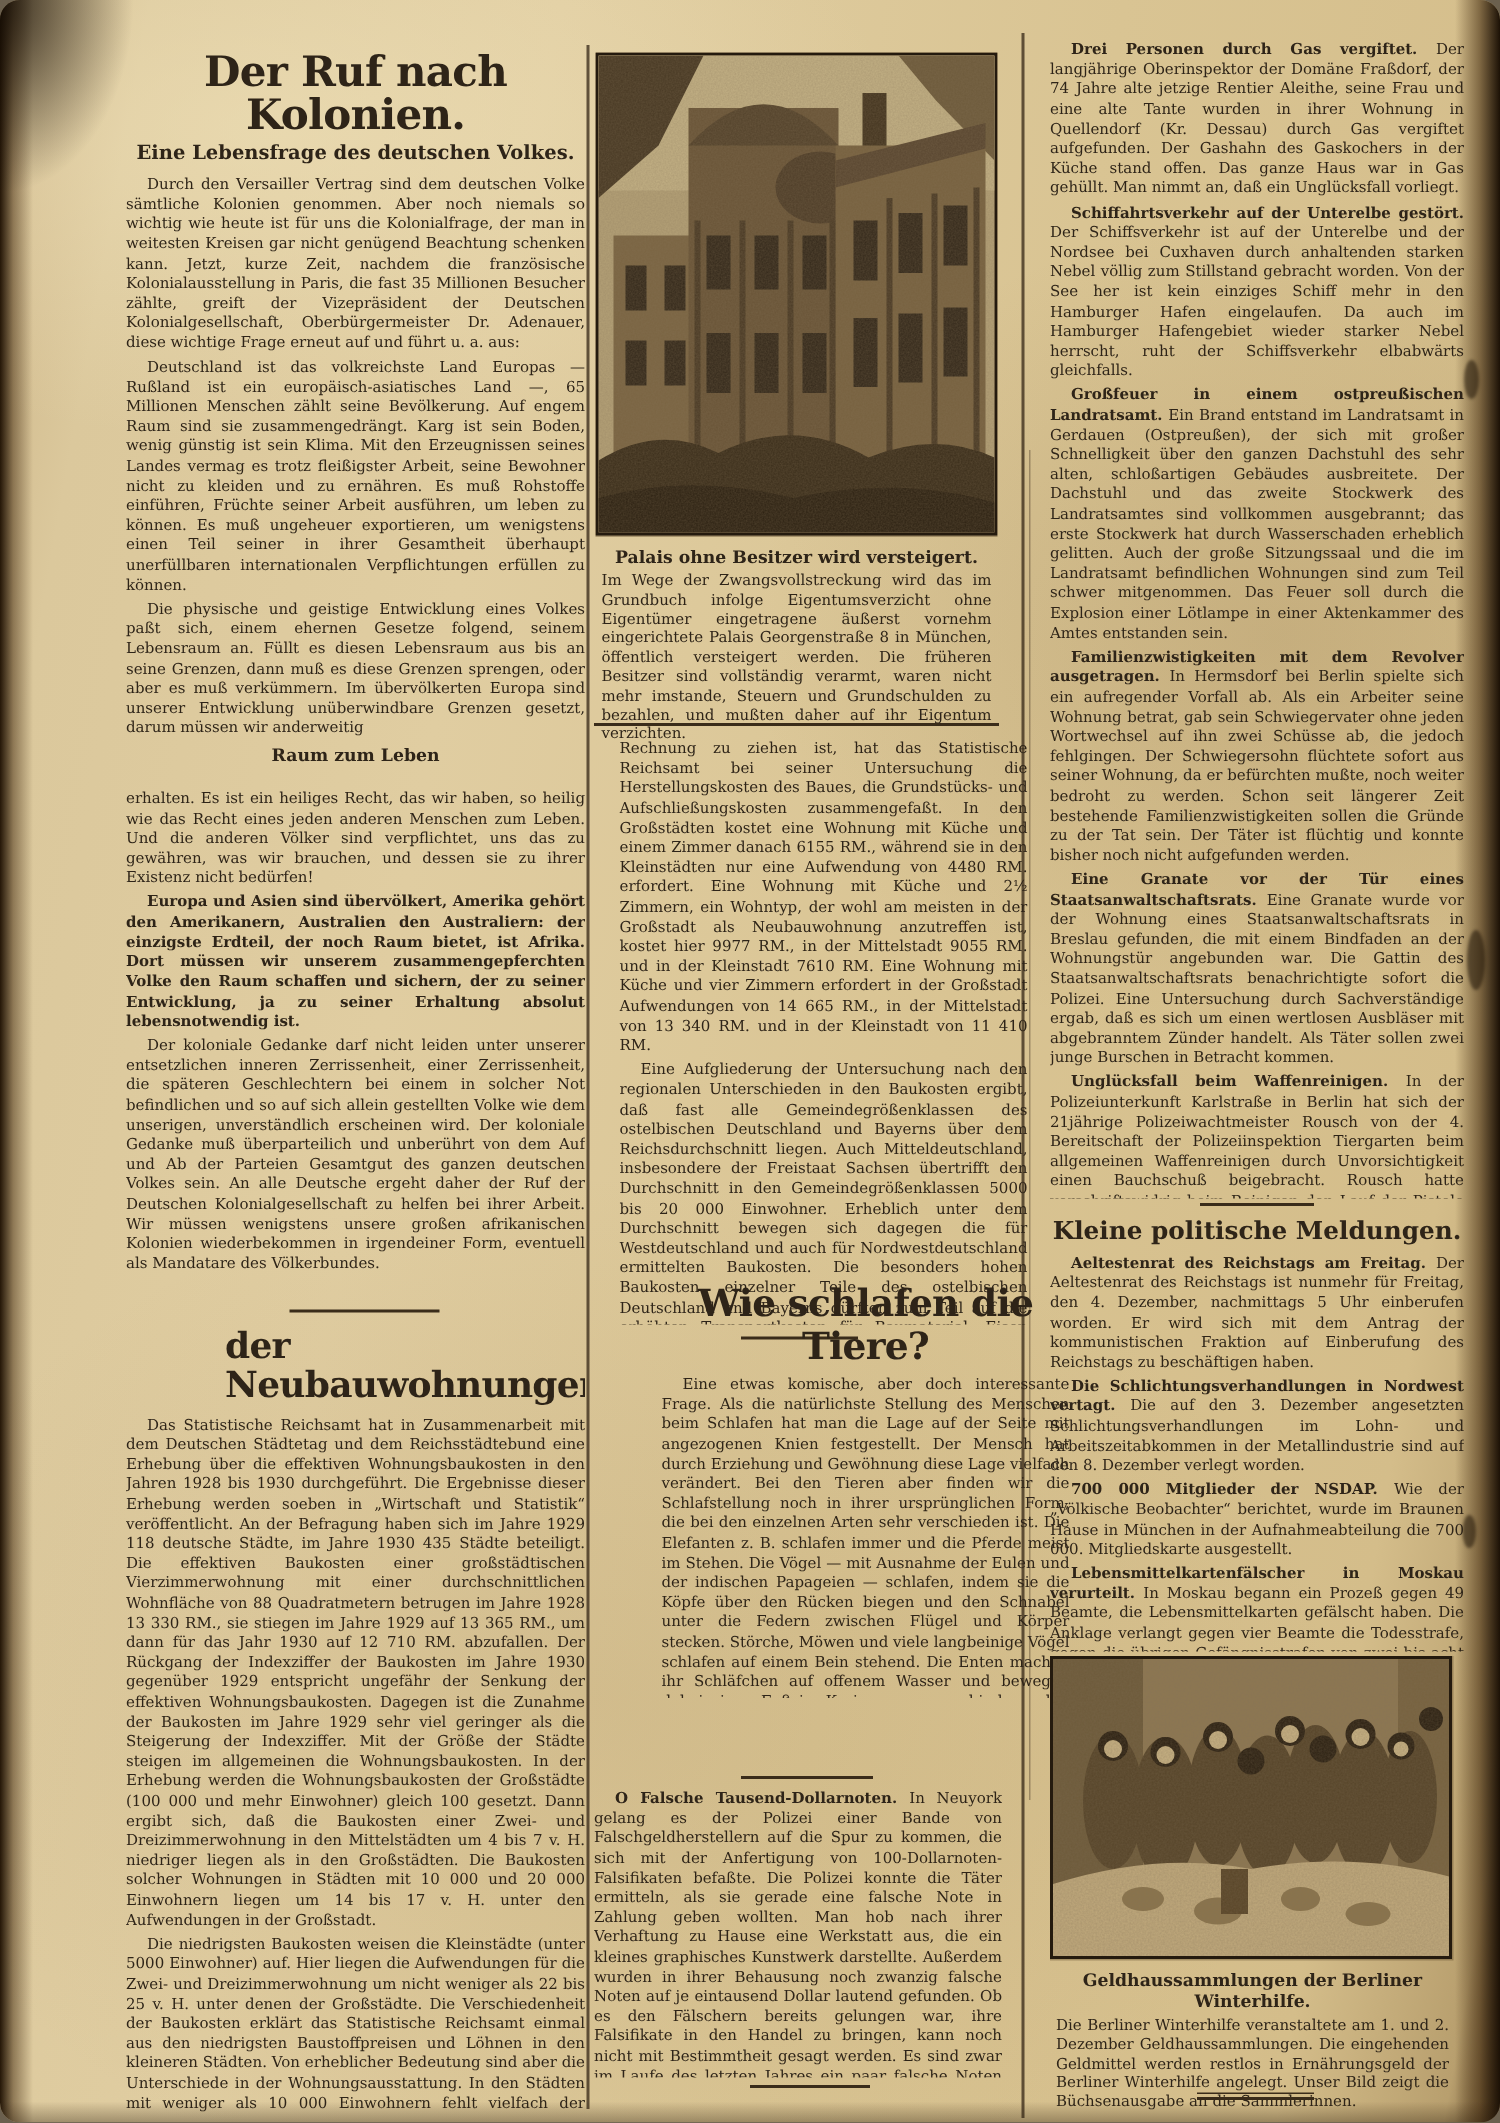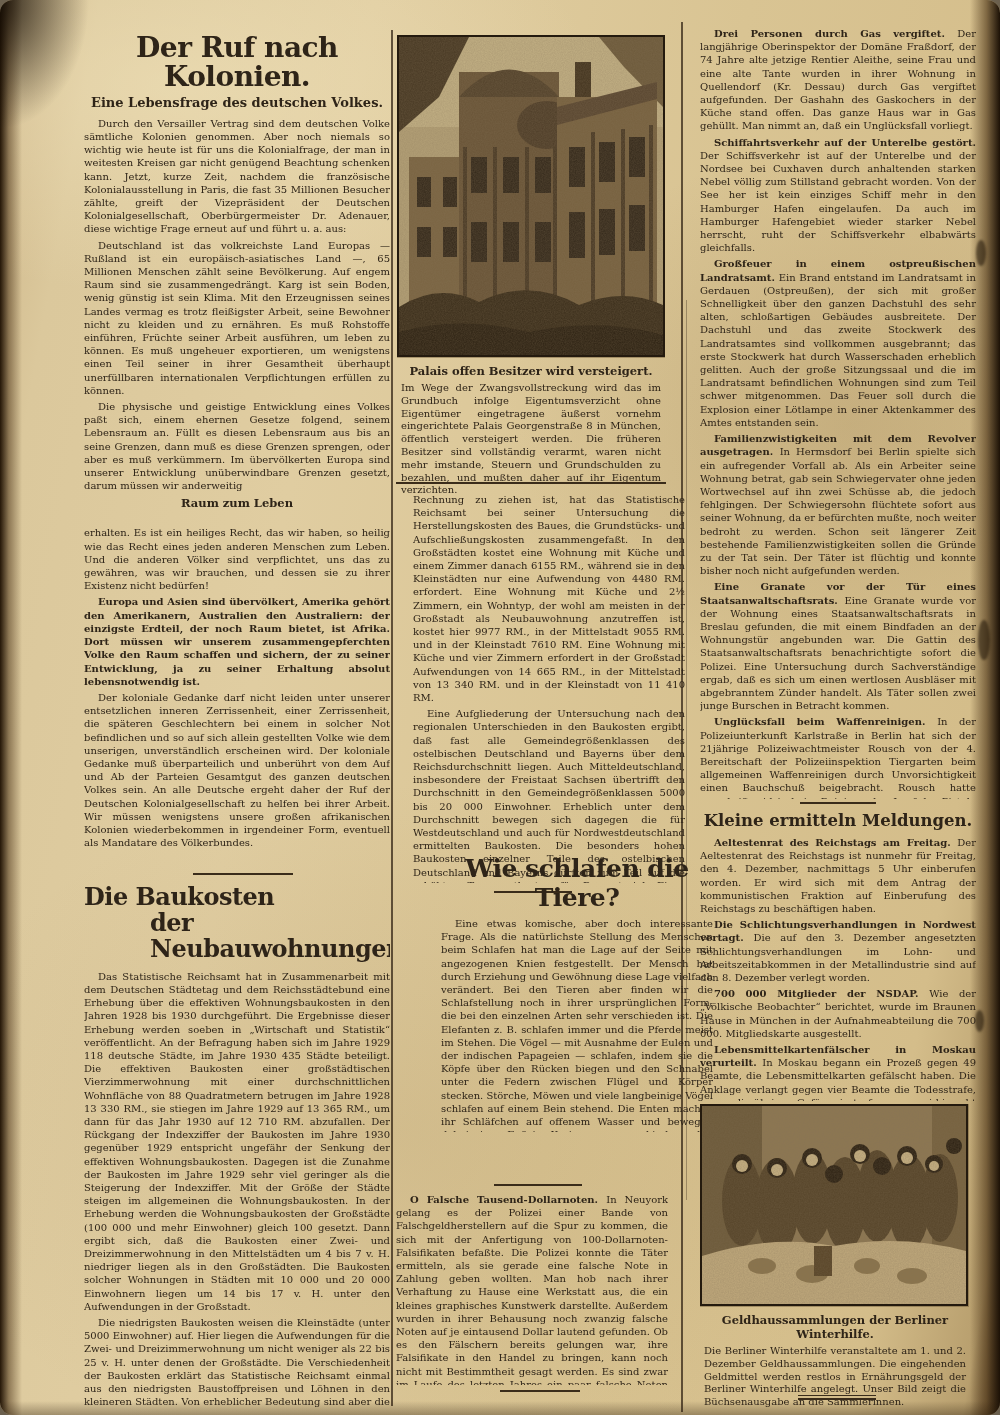--- a/index.html
+++ b/index.html
@@ -80,21 +80,20 @@
     <h4 class="cross">Raum zum Leben</h4>
     <p class="body nindent">erhalten. Es ist ein heiliges Recht, das wir haben, so heilig wie das Recht eines jeden anderen Menschen zum Leben. Und die anderen Völker sind verpflichtet, uns das zu gewähren, was wir brauchen, und dessen sie zu ihrer Existenz nicht bedürfen!</p>
     <p class="body bold">Europa und Asien sind übervölkert, Amerika gehört den Amerikanern, Australien den Australiern: der einzigste Erdteil, der noch Raum bietet, ist Afrika. Dort müssen wir unserem zusammengepferchten Volke den Raum schaffen und sichern, der zu seiner Entwicklung, ja zu seiner Erhaltung absolut lebensnotwendig ist.</p>
     <p class="body">Der koloniale Gedanke darf nicht leiden unter unserer entsetzlichen inneren Zerrissenheit, einer Zerrissenheit, die späteren Geschlechtern bei einem in solcher Not befindlichen und so auf sich allein gestellten Volke wie dem unserigen, unverständlich erscheinen wird. Der koloniale Gedanke muß überparteilich und unberührt von dem Auf und Ab der Parteien Gesamtgut des ganzen deutschen Volkes sein. An alle Deutsche ergeht daher der Ruf der Deutschen Kolonialgesellschaft zu helfen bei ihrer Arbeit. Wir müssen wenigstens unsere großen afrikanischen Kolonien wiederbekommen in irgendeiner Form, eventuell als Mandatare des Völkerbundes.</p>
 
   </section>
 
   <div class="sep" style="left:193px;top:873px;width:100px;"></div>
 
   <section class="col" style="left:84px;top:884px;width:306px;height:524px;">
-    <h1 class="bau">Die Baukosten</h1>
     <h1 class="bau l2">der Neubauwohnungen.</h1>
     <p class="body">Das Statistische Reichsamt hat in Zusammenarbeit mit dem Deutschen Städtetag und dem Reichsstädtebund eine Erhebung über die effektiven Wohnungsbaukosten in den Jahren 1928 bis 1930 durchgeführt. Die Ergebnisse dieser Erhebung werden soeben in „Wirtschaft und Statistik“ veröffentlicht. An der Befragung haben sich im Jahre 1929 118 deutsche Städte, im Jahre 1930 435 Städte beteiligt. Die effektiven Baukosten einer großstädtischen Vierzimmerwohnung mit einer durchschnittlichen Wohnfläche von 88 Quadratmetern betrugen im Jahre 1928 13 330 RM., sie stiegen im Jahre 1929 auf 13 365 RM., um dann für das Jahr 1930 auf 12 710 RM. abzufallen. Der Rückgang der Indexziffer der Baukosten im Jahre 1930 gegenüber 1929 entspricht ungefähr der Senkung der effektiven Wohnungsbaukosten. Dagegen ist die Zunahme der Baukosten im Jahre 1929 sehr viel geringer als die Steigerung der Indexziffer. Mit der Größe der Städte steigen im allgemeinen die Wohnungsbaukosten. In der Erhebung werden die Wohnungsbaukosten der Großstädte (100 000 und mehr Einwohner) gleich 100 gesetzt. Dann ergibt sich, daß die Baukosten einer Zwei- und Dreizimmerwohnung in den Mittelstädten um 4 bis 7 v. H. niedriger liegen als in den Großstädten. Die Baukosten solcher Wohnungen in Städten mit 10 000 und 20 000 Einwohnern liegen um 14 bis 17 v. H. unter den Aufwendungen in der Großstadt.</p>
     <p class="body">Die niedrigsten Baukosten weisen die Kleinstädte (unter 5000 Einwohner) auf. Hier liegen die Aufwendungen für die Zwei- und Dreizimmerwohnung um nicht weniger als 22 bis 25 v. H. unter denen der Großstädte. Die Verschiedenheit der Baukosten erklärt das Statistische Reichsamt einmal aus den niedrigsten Baustoffpreisen und Löhnen in den kleineren Städten. Von erheblicher Bedeutung sind aber die Unterschiede in der Wohnungsausstattung. In den Städten mit weniger als 10 000 Einwohnern fehlt vielfach der Gasanschluß. Das Bad fehlt durchweg in diesen Städten, und in der Reihe der Städte mit 10 000 bis 50 000 Einwohnern ist das Bad als Wohnungszubehör auch gerade nicht oft anzutreffen. Zentral- und Etagenheizung finden sich allgemein nur in Großstädten, und teilweise noch in größeren Mittelstädten.</p>
 
   </section>
 
   <section class="col" style="left:397px;top:35px;width:268px;">
     <div class="photo-frame" style="width:264px;height:318px;">
       <svg width="264" height="318" viewBox="0 0 264 318">
         <defs>
@@ -139,21 +138,21 @@
             <line x1="156" y1="110" x2="156" y2="305"></line>
           <line x1="194" y1="95" x2="194" y2="300"></line>
             <line x1="224" y1="92" x2="224" y2="300"></line>
             <line x1="252" y1="88" x2="252" y2="300"></line>
         </g>
         <path d="M0,318 L0,270 Q40,245 80,265 Q130,240 180,268 Q225,250 264,268 L264,318 Z" fill="#3a2d1a"></path>
         <path d="M0,318 L0,295 Q60,278 130,295 Q200,280 264,298 L264,318 Z" fill="#2c2112"></path>
         <rect width="264" height="318" filter="url(#grain1)"></rect>
       </svg>
     </div>
-    <div class="cap-title">Palais offen Besitzer wird versteigert.</div>
+    <div class="cap-title">Palais ohne Besitzer wird versteigert.</div>
     <p class="cap-text">Im Wege der Zwangsvollstreckung wird das im Grundbuch infolge Eigentumsverzicht ohne Eigentümer eingetragene äußerst vornehm eingerichtete Palais Georgenstraße 8 in München, öffentlich versteigert werden. Die früheren Besitzer sind vollständig verarmt, waren nicht mehr imstande, Steuern und Grundschulden zu bezahlen, und mußten daher auf ihr Eigentum verzichten.</p>
   </section>
 
   <div class="hrule-full" style="left:396px;top:482px;width:270px;"></div>
 
   <section class="col" style="left:413px;top:493px;width:272px;height:390px;">
     <p class="body nindent">Rechnung zu ziehen ist, hat das Statistische Reichsamt bei seiner Untersuchung die Herstellungskosten des Baues, die Grundstücks- und Aufschließungskosten zusammengefaßt. In den Großstädten kostet eine Wohnung mit Küche und einem Zimmer danach 6155 RM., während sie in den Kleinstädten nur eine Aufwendung von 4480 RM. erfordert. Eine Wohnung mit Küche und 2½ Zimmern, ein Wohntyp, der wohl am meisten in der Großstadt als Neubauwohnung anzutreffen ist, kostet hier 9977 RM., in der Mittelstadt 9055 RM. und in der Kleinstadt 7610 RM. Eine Wohnung mit Küche und vier Zimmern erfordert in der Großstadt Aufwendungen von 14 665 RM., in der Mittelstadt von 13 340 RM. und in der Kleinstadt von 11 410 RM.</p>
     <p class="body">Eine Aufgliederung der Untersuchung nach den regionalen Unterschieden in den Baukosten ergibt, daß fast alle Gemeindegrößenklassen des ostelbischen Deutschland und Bayerns über dem Reichsdurchschnitt liegen. Auch Mitteldeutschland, insbesondere der Freistaat Sachsen übertrifft den Durchschnitt in den Gemeindegrößenklassen 5000 bis 20 000 Einwohner. Erheblich unter dem Durchschnitt bewegen sich dagegen die für Westdeutschland und auch für Nordwestdeutschland ermittelten Baukosten. Die besonders hohen Baukosten einzelner Teile des ostelbischen Deutschland und Bayerns dürften zum Teil auf die erhöhten Transportkosten für Baumaterial, Eisen und Zement zurückzuführen sein. Für diese Vermutung spricht die Tatsache, daß unter den ostelbischen Gebieten Ostpreußen die höchsten Durchschnittskosten aufweist. Von Bedeutung ist sodann, daß die Wohnfläche im ostelbischen Deutschland etwas über dem Reichsdurchschnitt liegt. Die verhältnismäßig niedrigen Kosten von Westdeutschland erklären sich zum Teil daraus, daß hier den billigen Ersatzbauweisen eine größere Bedeutung zukommt als in den übrigen Gebieten. Die besonders niedrigen Baukosten in einzelnen westdeutschen Gemeinden werden auch dadurch mit beeinflußt, daß der Mieter den Herd und die Oefen selbst zu stellen hat.</p>
   </section>
 
@@ -180,21 +179,21 @@
     <p class="body"><span class="lead">Großfeuer in einem ostpreußischen Landratsamt.</span><span>Ein Brand entstand im Landratsamt in Gerdauen (Ostpreußen), der sich mit großer Schnelligkeit über den ganzen Dachstuhl des sehr alten, schloßartigen Gebäudes ausbreitete. Der Dachstuhl und das zweite Stockwerk des Landratsamtes sind vollkommen ausgebrannt; das erste Stockwerk hat durch Wasserschaden erheblich gelitten. Auch der große Sitzungssaal und die im Landratsamt befindlichen Wohnungen sind zum Teil schwer mitgenommen. Das Feuer soll durch die Explosion einer Lötlampe in einer Aktenkammer des Amtes entstanden sein.</span></p>
     <p class="body"><span class="lead">Familienzwistigkeiten mit dem Revolver ausgetragen.</span><span>In Hermsdorf bei Berlin spielte sich ein aufregender Vorfall ab. Als ein Arbeiter seine Wohnung betrat, gab sein Schwiegervater ohne jeden Wortwechsel auf ihn zwei Schüsse ab, die jedoch fehlgingen. Der Schwiegersohn flüchtete sofort aus seiner Wohnung, da er befürchten mußte, noch weiter bedroht zu werden. Schon seit längerer Zeit bestehende Familienzwistigkeiten sollen die Gründe zu der Tat sein. Der Täter ist flüchtig und konnte bisher noch nicht aufgefunden werden.</span></p>
     <p class="body"><span class="lead">Eine Granate vor der Tür eines Staatsanwaltschaftsrats.</span><span>Eine Granate wurde vor der Wohnung eines Staatsanwaltschaftsrats in Breslau gefunden, die mit einem Bindfaden an der Wohnungstür angebunden war. Die Gattin des Staatsanwaltschaftsrats benachrichtigte sofort die Polizei. Eine Untersuchung durch Sachverständige ergab, daß es sich um einen wertlosen Ausbläser mit abgebranntem Zünder handelt. Als Täter sollen zwei junge Burschen in Betracht kommen.</span></p>
     <p class="body"><span class="lead">Unglücksfall beim Waffenreinigen.</span><span>In der Polizeiunterkunft Karlstraße in Berlin hat sich der 21jährige Polizeiwachtmeister Rousch von der 4. Bereitschaft der Polizeiinspektion Tiergarten beim allgemeinen Waffenreinigen durch Unvorsichtigkeit einen Bauchschuß beigebracht. Rousch hatte vorschriftswidrig beim Reinigen den Lauf der Pistole gegen den Körper gestemmt, so daß, als sich plötzlich ein Schuß entlud, die Kugel ihm in den Unterleib drang. Er wurde sofort ins Staatskrankenhaus gebracht, wo die Kugel operativ entfernt worden ist; sein Zustand ist jedoch sehr bedenklich.</span></p>
 
   </section>
 
   <div class="sep thin" style="left:800px;top:802px;width:76px;"></div>
 
   <section class="col" style="left:700px;top:811px;width:276px;height:290px;">
-    <h3 class="kpm">Kleine ermitteln Meldungen.</h3>
+    <h3 class="kpm">Kleine politische Meldungen.</h3>
     <p class="body"><span class="lead">Aeltestenrat des Reichstags am Freitag.</span><span>Der Aeltestenrat des Reichstags ist nunmehr für Freitag, den 4. Dezember, nachmittags 5 Uhr einberufen worden. Er wird sich mit dem Antrag der kommunistischen Fraktion auf Einberufung des Reichstags zu beschäftigen haben.</span></p>
     <p class="body"><span class="lead">Die Schlichtungsverhandlungen in Nordwest vertagt.</span><span>Die auf den 3. Dezember angesetzten Schlichtungsverhandlungen im Lohn- und Arbeitszeitabkommen in der Metallindustrie sind auf den 8. Dezember verlegt worden.</span></p>
     <p class="body"><span class="lead">700 000 Mitglieder der NSDAP.</span><span>Wie der „Völkische Beobachter“ berichtet, wurde im Braunen Hause in München in der Aufnahmeabteilung die 700 000. Mitgliedskarte ausgestellt.</span></p>
     <p class="body"><span class="lead">Lebensmittelkartenfälscher in Moskau verurteilt.</span><span>In Moskau begann ein Prozeß gegen 49 Beamte, die Lebensmittelkarten gefälscht haben. Die Anklage verlangt gegen vier Beamte die Todesstrafe, gegen die übrigen Gefängnisstrafen von zwei bis acht Jahren.</span></p>
 
   </section>
 
   <section class="col" style="left:700px;top:1104px;width:270px;">
     <div class="photo-frame" style="width:264px;height:198px;">
       <svg width="264" height="198" viewBox="0 0 264 198">

